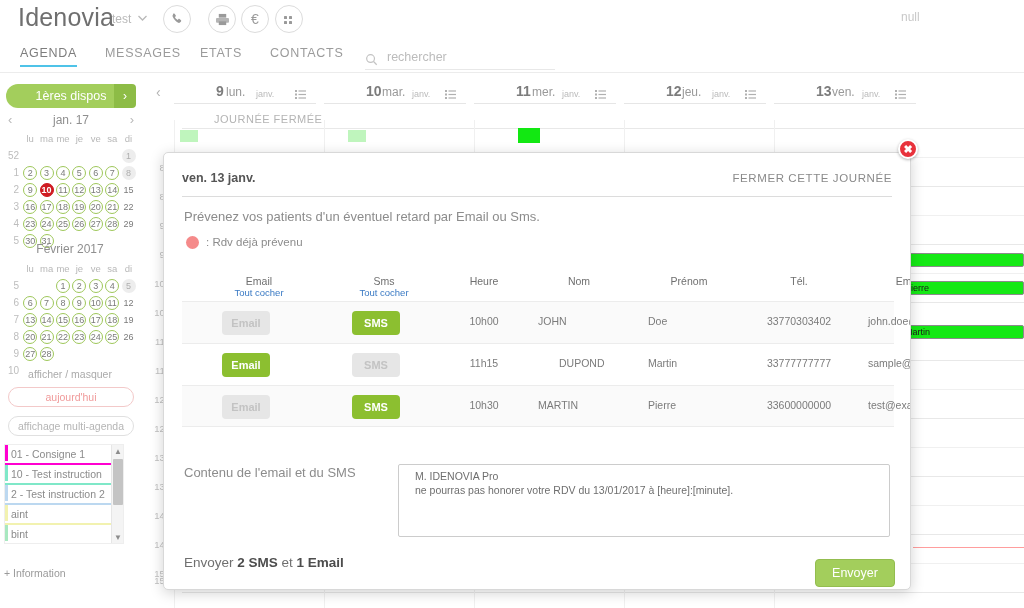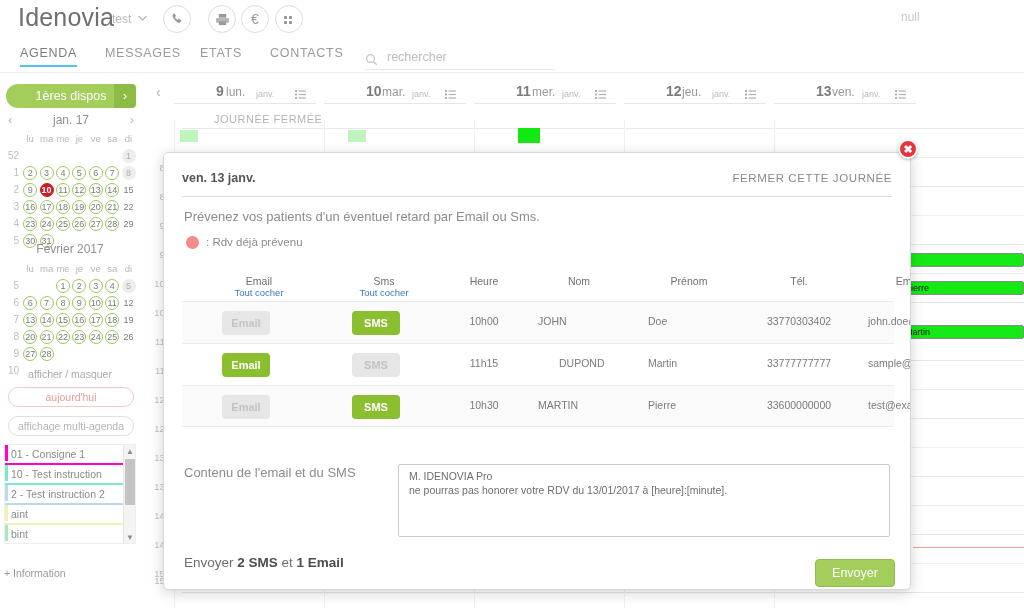--- a/index.html
+++ b/index.html
@@ -57,21 +57,21 @@
   .cal .d span.ring { border: 1px solid #9ec75a; }
   .cal .d span.today { background: #cf1b22; color: #fff; border: 1px solid #cf1b22; font-weight: bold; }
   .cal .d span.off { background: #ededed; color: #aeaeae; }
   .cal .d span.blank { visibility: hidden; }
   .month2-title { position: absolute; left: 0; width: 140px; text-align: center; font-size: 12px; color: #8f8f8f; }
   .toggle-link { position: absolute; left: 0; width: 140px; text-align: center; font-size: 10.5px; color: #aaa; cursor: pointer; }
   .pillbtn { position: absolute; left: 8px; width: 126px; height: 20px; border-radius: 10px; display: flex;
              align-items: center; justify-content: center; font-size: 10.5px; cursor: pointer; background: #fff; }
   .pill-today { border: 1px solid #f3c9c9; color: #f09a9a; }
   .pill-multi { border: 1px solid #e0e0e0; color: #b5b5b5; }
-  .instr-box { position: absolute; left: 4px; width: 132px; height: 100px; overflow: hidden; border: 1px solid #eee; background: #fff; }
+  .instr-box { position: absolute; left: 4px; width: 120px; height: 100px; overflow: hidden; border: 1px solid #eee; background: #fff; }
   .instr-item { position: relative; height: 20px; font-size: 10.5px; color: #8b8b8b; display: flex;
                 align-items: center; padding-left: 6px; border-bottom: 2px solid transparent; cursor: pointer; }
   .instr-item::before { content: ""; position: absolute; left: 0; top: 0; bottom: 2px; width: 3px; }
   .instr-scroll { position: absolute; right: 0; top: 0; width: 12px; height: 100px; background: #f4f4f4; border-left: 1px solid #e6e6e6; cursor: pointer; }
   .instr-thumb { position: absolute; left: 1px; top: 14px; width: 10px; height: 46px; background: #c4c4c4; border-radius: 1px; }
   .sc-arrow { position: absolute; left: 0; width: 12px; height: 14px; text-align: center; font-size: 8px; color: #8c8c8c; line-height: 14px; }
   .info-link { position: absolute; left: 4px; font-size: 10.5px; color: #9a9a9a; cursor: pointer; }
 
   
   .agenda { position: absolute; left: 142px; top: 80px; width: 882px; height: 528px; background: #fff; }
@@ -118,21 +118,21 @@
   .tr:last-child { border-bottom: 1px solid #ececec; }
   .tr.alt { background: #fafafa; }
   .cell { position: absolute; top: 13px; font-size: 10.5px; color: #7b7b7b; }
   .chip { position: absolute; top: 9px; width: 48px; height: 24px; border-radius: 4px; font-size: 11px;
           font-weight: bold; display: flex; align-items: center; justify-content: center; cursor: pointer; }
   .chip.on { background: #8cbf30; color: #fff; }
   .chip.off { background: #e6e6e6; color: #c3c3c3; }
 
   .m-ct-label { position: absolute; left: 184px; top: 465px; font-size: 13px; color: #8c8c8c; }
   .m-textarea { position: absolute; left: 398px; top: 464px; width: 492px; height: 73px; border: 1px solid #ccc;
-                border-radius: 2px; padding: 4px 10px; font-size: 10.5px; color: #6e6e6e; resize: none;
+                border-radius: 2px; padding: 4px 16px; font-size: 10.5px; color: #6e6e6e; resize: none;
                 font-family: "Liberation Sans", sans-serif; line-height: 14px; outline: none; background: #fff; }
   .m-summary { position: absolute; left: 184px; top: 555px; font-size: 13.5px; color: #6f6f6f; }
   .m-summary b { color: #4d4d4d; }
   .m-send { position: absolute; left: 815px; top: 559px; width: 80px; height: 28px; border-radius: 4px;
             background: #a3ce5c; border: 1px solid #93bd4f; color: #fff; font-size: 12.5px;
             display: flex; align-items: center; justify-content: center; cursor: pointer;
             font-family: "Liberation Sans", sans-serif; }
 </style>
 </head>
 <body>

